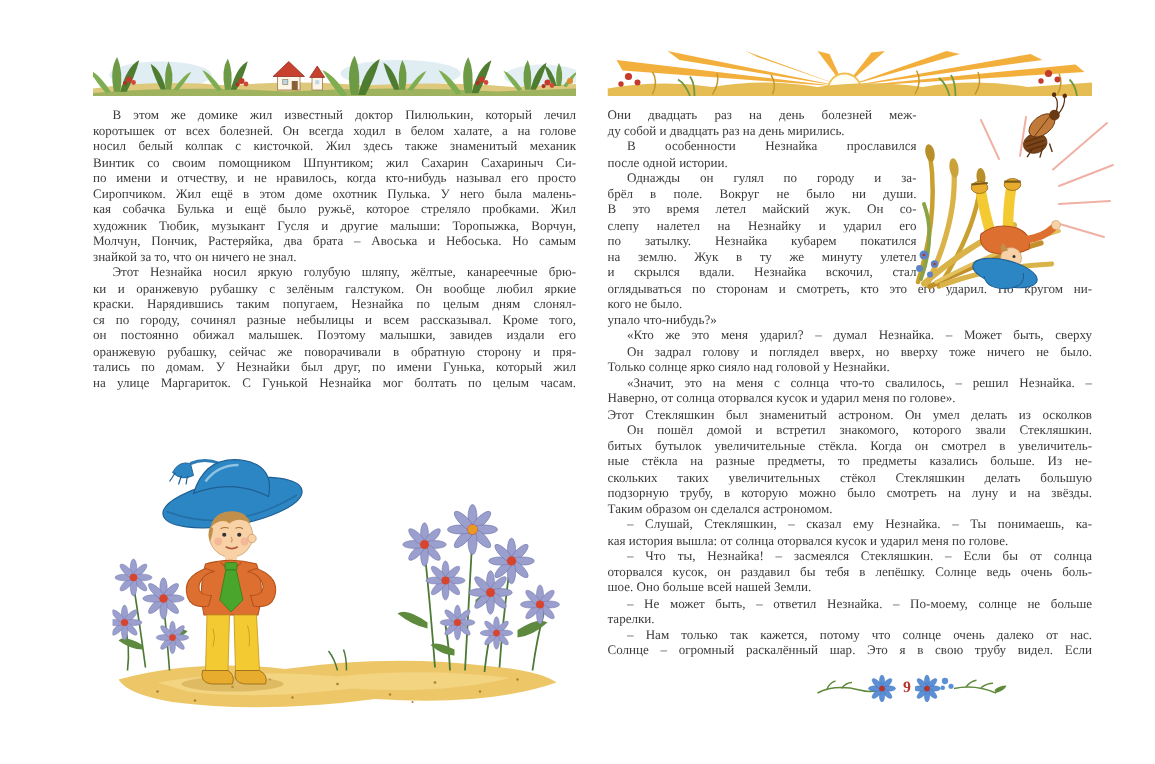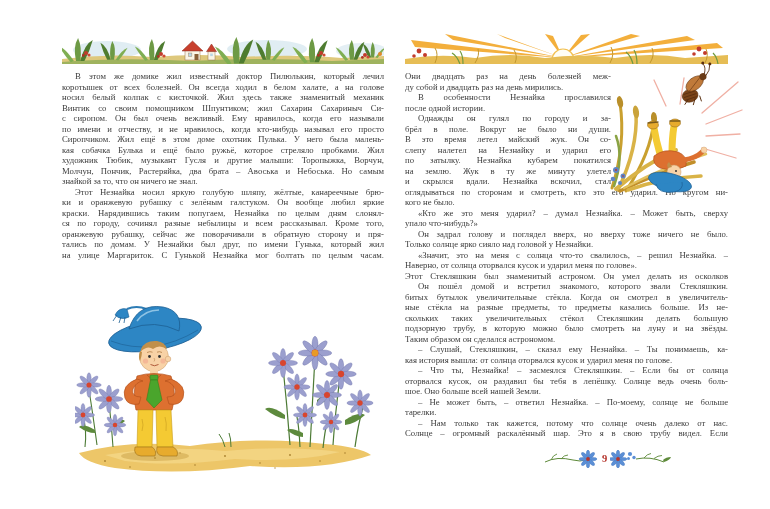--- a/index.html
+++ b/index.html
@@ -67,31 +67,31 @@
     <use href="#rflower" transform="translate(259,19)"></use>
     <use href="#rflower" transform="translate(303,21)"></use>
     <circle cx="318" cy="20" r="2" fill="#e08a2a"></circle>
   </svg>
 
   <div class="textblock">
       <div class="line ind">В этом же домике жил известный доктор Пилюлькин, который лечил</div>
       <div class="line">коротышек от всех болезней. Он всегда ходил в белом халате, а на голове</div>
       <div class="line">носил белый колпак с кисточкой. Жил здесь также знаменитый механик</div>
       <div class="line">Винтик со своим помощником Шпунтиком; жил Сахарин Сахариныч Си-</div>
-      <div class="line">с сиропом. Он был очень вежливый. Ему нравилось, когда его называли</div>
       <div class="line">по имени и отчеству, и не нравилось, когда кто-нибудь называл его просто</div>
       <div class="line">Сиропчиком. Жил ещё в этом доме охотник Пулька. У него была малень-</div>
       <div class="line">кая собачка Булька и ещё было ружьё, которое стреляло пробками. Жил</div>
       <div class="line">художник Тюбик, музыкант Гусля и другие малыши: Торопыжка, Ворчун,</div>
       <div class="line">Молчун, Пончик, Растеряйка, два брата – Авоська и Небоська. Но самым</div>
       <div class="line pl">знайкой за то, что он ничего не знал.</div>
       <div class="line ind">Этот Незнайка носил яркую голубую шляпу, жёлтые, канареечные брю-</div>
       <div class="line">ки и оранжевую рубашку с зелёным галстуком. Он вообще любил яркие</div>
       <div class="line">краски. Нарядившись таким попугаем, Незнайка по целым дням слонял-</div>
       <div class="line">ся по городу, сочинял разные небылицы и всем рассказывал. Кроме того,</div>
+      <div class="line">он постоянно обижал малышек. Поэтому малышки, завидев издали его</div>
       <div class="line">оранжевую рубашку, сейчас же поворачивали в обратную сторону и пря-</div>
       <div class="line">тались по домам. У Незнайки был друг, по имени Гунька, который жил</div>
       <div class="line">на улице Маргариток. С Гунькой Незнайка мог болтать по целым часам.</div>
     </div>
 
   <svg class="illus-left" width="300" height="205" viewBox="0 0 300 205">
     <defs>
       <g id="daisy">
         <g fill="#9b9fce" stroke="#7377ad" stroke-width="0.4">
           <ellipse rx="2.6" ry="7.5" cy="-7"></ellipse>
@@ -244,22 +244,22 @@
       <div class="line pl nr">после одной истории.</div>
       <div class="line ind nr">Однажды он гулял по городу и за-</div>
       <div class="line nr">брёл в поле. Вокруг не было ни души.</div>
       <div class="line nr">В это время летел майский жук. Он со-</div>
       <div class="line nr">слепу налетел на Незнайку и ударил его</div>
       <div class="line nr">по затылку. Незнайка кубарем покатился</div>
       <div class="line nr">на землю. Жук в ту же минуту улетел</div>
       <div class="line nr">и скрылся вдали. Незнайка вскочил, стал</div>
       <div class="line">оглядываться по сторонам и смотреть, кто это его ударил. Но кругом ни-</div>
       <div class="line pl">кого не было.</div>
+      <div class="line pl">упало что-нибудь?»</div>
       <div class="line ind">«Кто же это меня ударил? – думал Незнайка. – Может быть, сверху</div>
-      <div class="line pl">упало что-нибудь?»</div>
       <div class="line ind">Он задрал голову и поглядел вверх, но вверху тоже ничего не было.</div>
       <div class="line pl">Только солнце ярко сияло над головой у Незнайки.</div>
       <div class="line ind">«Значит, это на меня с солнца что-то свалилось, – решил Незнайка. –</div>
       <div class="line pl">Наверно, от солнца оторвался кусок и ударил меня по голове».</div>
       <div class="line">Этот Стекляшкин был знаменитый астроном. Он умел делать из осколков</div>
       <div class="line ind">Он пошёл домой и встретил знакомого, которого звали Стекляшкин.</div>
       <div class="line">битых бутылок увеличительные стёкла. Когда он смотрел в увеличитель-</div>
       <div class="line">ные стёкла на разные предметы, то предметы казались больше. Из не-</div>
       <div class="line">скольких таких увеличительных стёкол Стекляшкин делать большую</div>
       <div class="line">подзорную трубу, в которую можно было смотреть на луну и на звёзды.</div>

